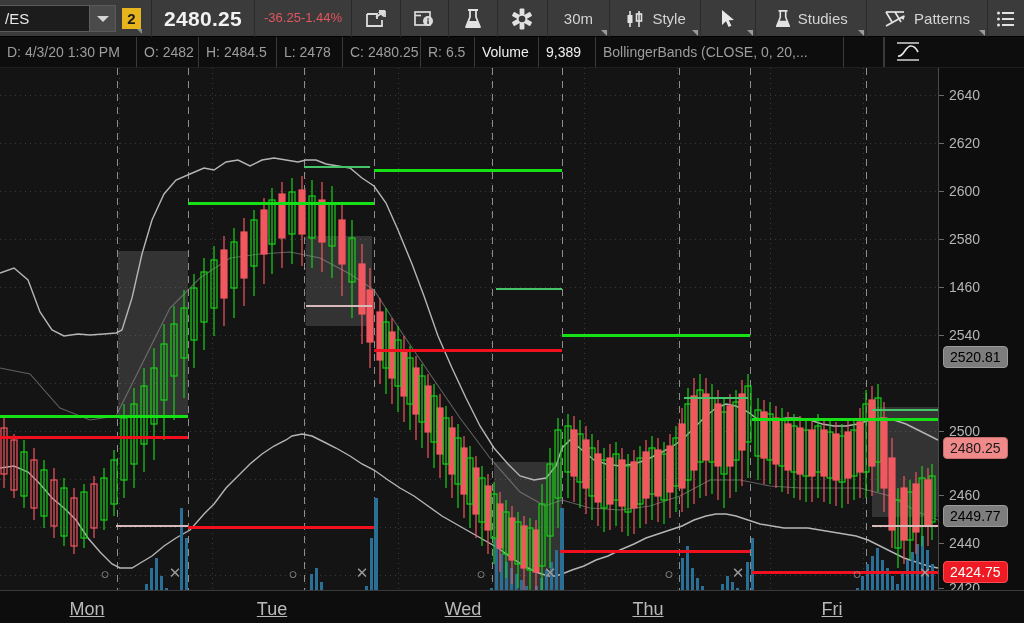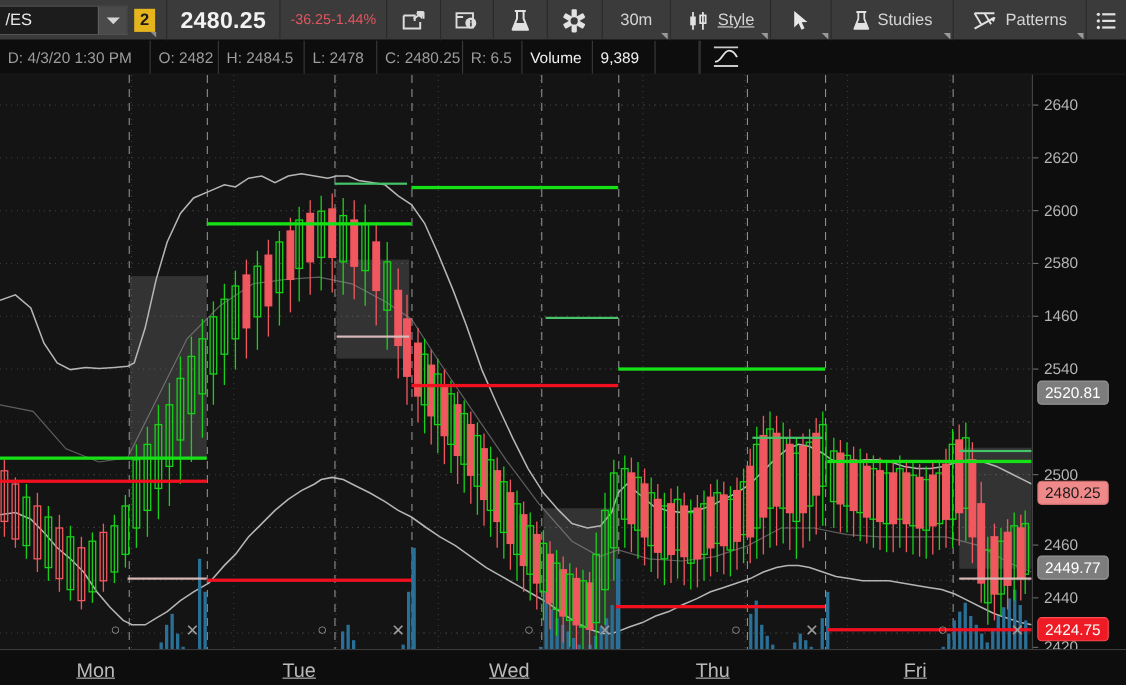--- a/index.html
+++ b/index.html
@@ -117,21 +117,21 @@
   .vsession { position: absolute; top: 0; width: 1px; height: 522px;
               background: repeating-linear-gradient(to bottom,#8d8d8d 0 7px,transparent 7px 13px); }
 
   .tick { position: absolute; left: 0; width: 5px; height: 1px; background: #6a6a6a; }
   .tick-label { position: absolute; left: 10px; color: #b5b5b5; font-size: 14px; transform: translateY(-50%); }
 
   .pbadge {
     position: absolute; left: 4px; transform: translateY(-50%);
     padding: 2px 6px; font-size: 14px; border-radius: 4px; white-space: nowrap;
   }
-  .pbadge.grey { background: #7d7d7d; color: #ffffff; border: 1px solid #9a9a9a; }
+  .pbadge.grey { background: #7d7d7d; color: #000000; border: 1px solid #9a9a9a; }
   .pbadge.salmon { background: #f08a8a; color: #1a1a1a; border: 1px solid #c96c6c; }
   .pbadge.red { background: #ef1b24; color: #ffffff; border: 1px solid #ff4b52; }
 
   .hline { position: absolute; height: 3px; }
   .hline.green { background: #16e016; }
   .hline.red { background: #f01020; }
   .hline.thin-green { height: 2px; background: #46c46a; }
   .hline.thin-white { height: 2px; background: #d8b9b9; }
   .shade { position: absolute; background: rgba(175,175,175,0.20); }
 
@@ -213,21 +213,21 @@
           <circle cx="11" cy="11" r="3.3" fill="#3b3b3b"></circle>
         </svg>
       </span>
     </div>
 
     <div class="tb-cell" style="width:64px;">
       <span class="tb-label">30m</span>
       <i class="corner"></i>
     </div>
 
-    <div class="tb-cell" style="width:95px;gap:6px;text-decoration:underline;">
+    <div class="tb-cell" style="width:95px;gap:6px;">
       <span class="icon">
         <svg width="22" height="18" viewBox="0 0 22 18">
           <line x1="6" y1="1" x2="6" y2="17" stroke="#e2e2e2" stroke-width="1.6"></line>
           <rect x="3.5" y="5" width="5" height="8" fill="#e2e2e2"></rect>
           <line x1="15" y1="1" x2="15" y2="17" stroke="#e2e2e2" stroke-width="1.6"></line>
           <rect x="12.5" y="4" width="5" height="7" fill="none" stroke="#e2e2e2" stroke-width="1.6"></rect>
         </svg>
       </span>
       <span class="tb-label">Style</span>
       <i class="corner"></i>
@@ -285,20 +285,21 @@
 
   <div class="infobar">
     <div class="ib-cell" style="width:137px;">D: 4/3/20 1:30 PM</div>
     <div class="ib-cell" style="width:62px;">O: 2482</div>
     <div class="ib-cell" style="width:78px;">H: 2484.5</div>
     <div class="ib-cell" style="width:66px;">L: 2478</div>
     <div class="ib-cell" style="width:78px;">C: 2480.25</div>
     <div class="ib-cell" style="width:54px;">R: 6.5</div>
     <div class="ib-cell white" style="width:64px;">Volume</div>
     <div class="ib-cell white" style="width:57px;">9,389</div>
+    <div class="ib-cell" style="width:248px;">BollingerBands (CLOSE, 0, 20,...</div>
     <div class="ib-spacer"></div>
     <div class="ib-icon-cell">
       <span class="icon">
         <svg width="26" height="22" viewBox="0 0 26 22">
           <path d="M2 2 h22" stroke="#c9c9c9" stroke-width="1.6"></path>
           <path d="M2 19 h22" stroke="#c9c9c9" stroke-width="1.6"></path>
           <path d="M3 15 C9 16, 10 5, 16 5 C20 5, 22 9, 23 11" fill="none" stroke="#e4e4e4" stroke-width="1.7"></path>
         </svg>
       </span>
     </div>

